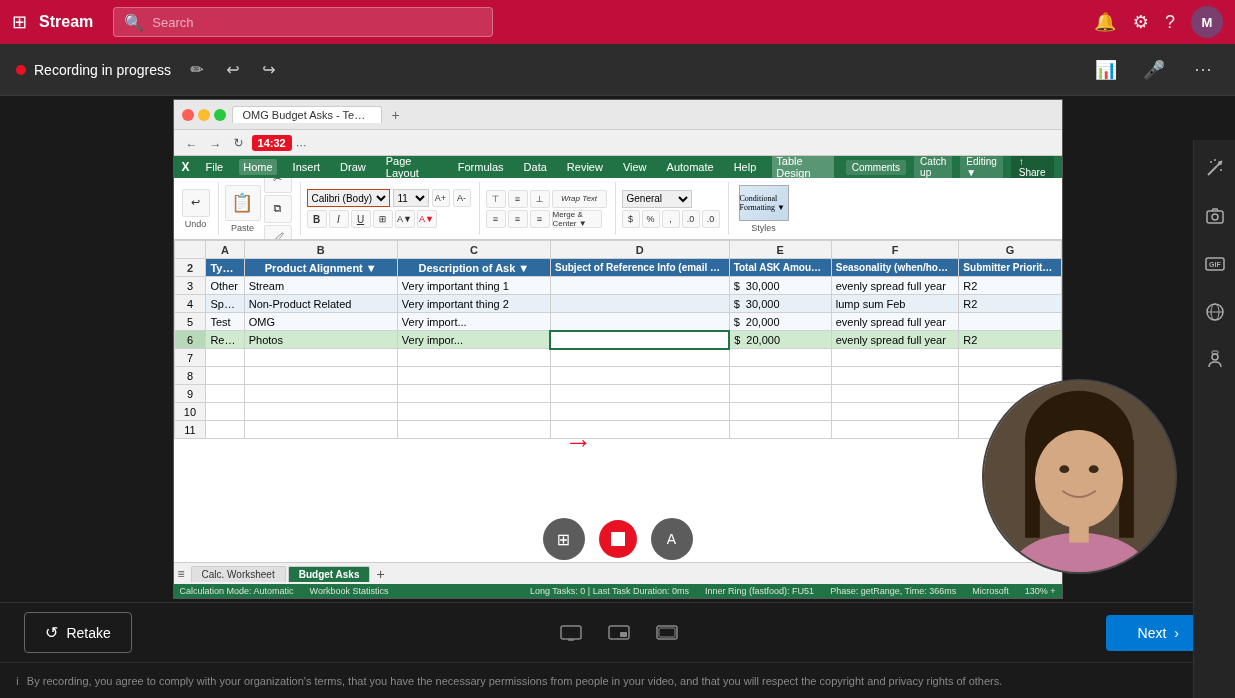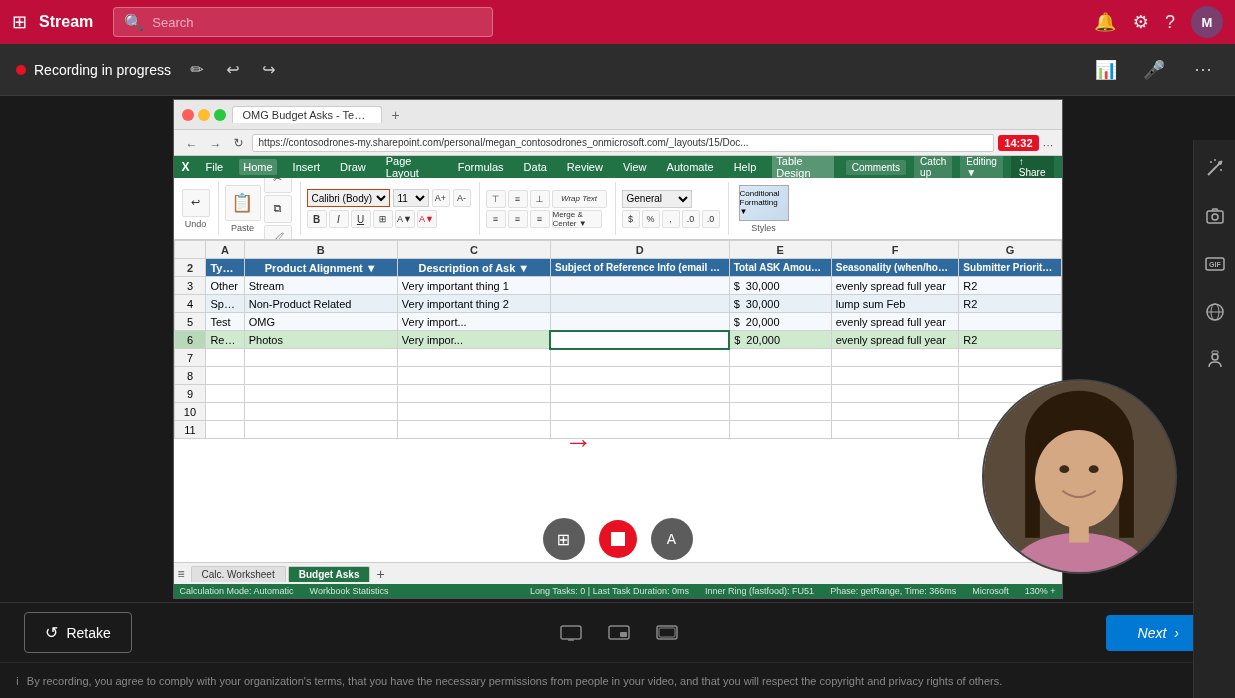--- a/index.html
+++ b/index.html
@@ -420,21 +420,20 @@
       background: #0078d4;
       border: none;
       color: white;
       padding: 10px 32px;
       border-radius: 4px;
       cursor: pointer;
       font-size: 14px;
       display: flex;
       align-items: center;
       gap: 8px;
-      font-style: italic;
     }
     .view-options {
       display: flex;
       gap: 16px;
     }
     .view-opt-btn {
       color: #999;
       font-size: 18px;
       cursor: pointer;
       width: 32px;
@@ -555,21 +554,20 @@
         <span class="browser-btn max"></span>
       </div>
       <div class="browser-tab">OMG Budget Asks - Template...</div>
       <span class="browser-add-tab">+</span>
     </div>
 
     <div class="browser-nav">
       <span class="browser-nav-btn">←</span>
       <span class="browser-nav-btn">→</span>
       <span class="browser-nav-btn">↻</span>
-      <div class="browser-url">https://contosodrones-my.sharepoint.com/personal/megan_contosodrones_onmicrosoft.com/_layouts/15/Doc...</div>
       <div class="browser-nav-right">
         <div class="timer-badge">14:32</div>
         <span style="color:#555;font-size:11px;cursor:pointer;">···</span>
       </div>
     </div>
 
     <div class="excel-app">
 
       <div class="excel-ribbon-top">
         <span style="color:white;font-size:12px;font-weight:bold;">X</span>
@@ -651,21 +649,21 @@
             <div style="display:flex;gap:2px;">
               <div class="ribbon-btn" style="width:18px;height:18px;font-size:9px;">$</div>
               <div class="ribbon-btn" style="width:18px;height:18px;font-size:9px;">%</div>
               <div class="ribbon-btn" style="width:18px;height:18px;font-size:9px;">,</div>
               <div class="ribbon-btn" style="width:18px;height:18px;font-size:9px;">.0</div>
               <div class="ribbon-btn" style="width:18px;height:18px;font-size:9px;">.0</div>
             </div>
           </div>
         </div>
         <div style="display:flex;flex-direction:column;align-items:center;gap:2px;padding:0 4px;">
-          <div style="width:50px;height:36px;background:linear-gradient(135deg,#dbe9f5,#c5d9ec);border:1px solid #aaa;display:flex;align-items:center;justify-content:center;font-size:8px;cursor:pointer;">Conditional Formatting ▼</div>
+          <div style="width:50px;height:36px;background:linear-gradient(135deg,#dbe9f5,#c5d9ec);border:1px solid #aaa;display:flex;align-items:center;justify-content:center;font-size:8px;cursor:pointer;font-family:Liberation Serif, serif;">Conditional Formatting ▼</div>
           <div class="ribbon-btn-label">Styles</div>
         </div>
       </div>
 
       <div class="spreadsheet">
         <table class="sheet-table">
 
           <thead>
             <tr>
               <th class="col-header" style="width:25px;"></th>

